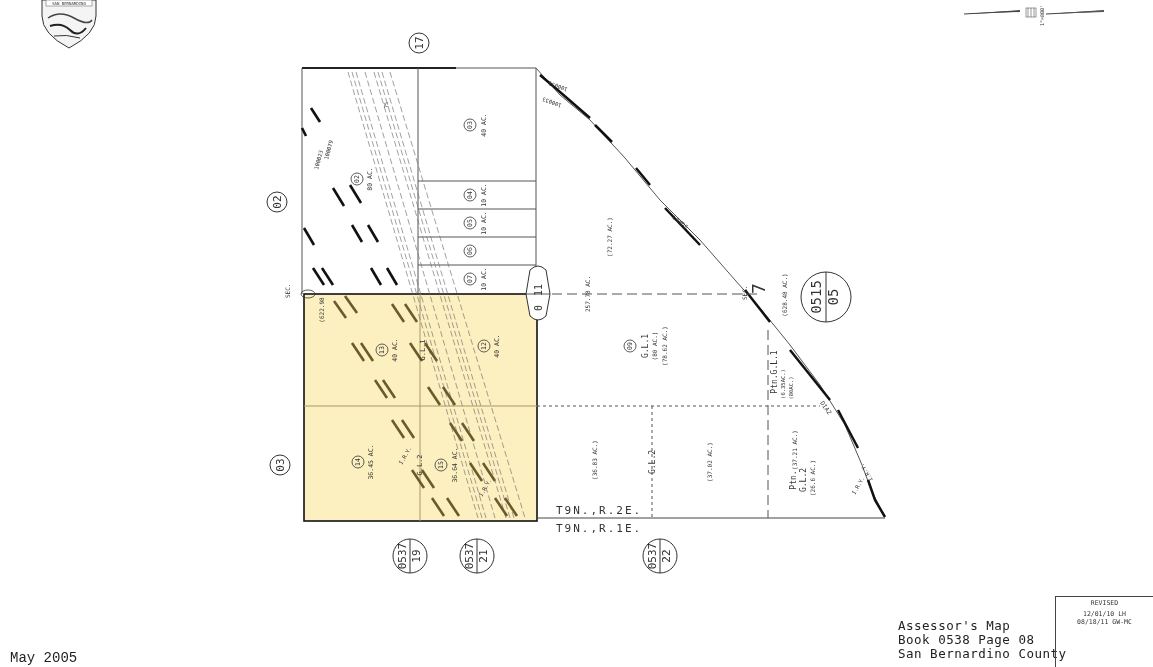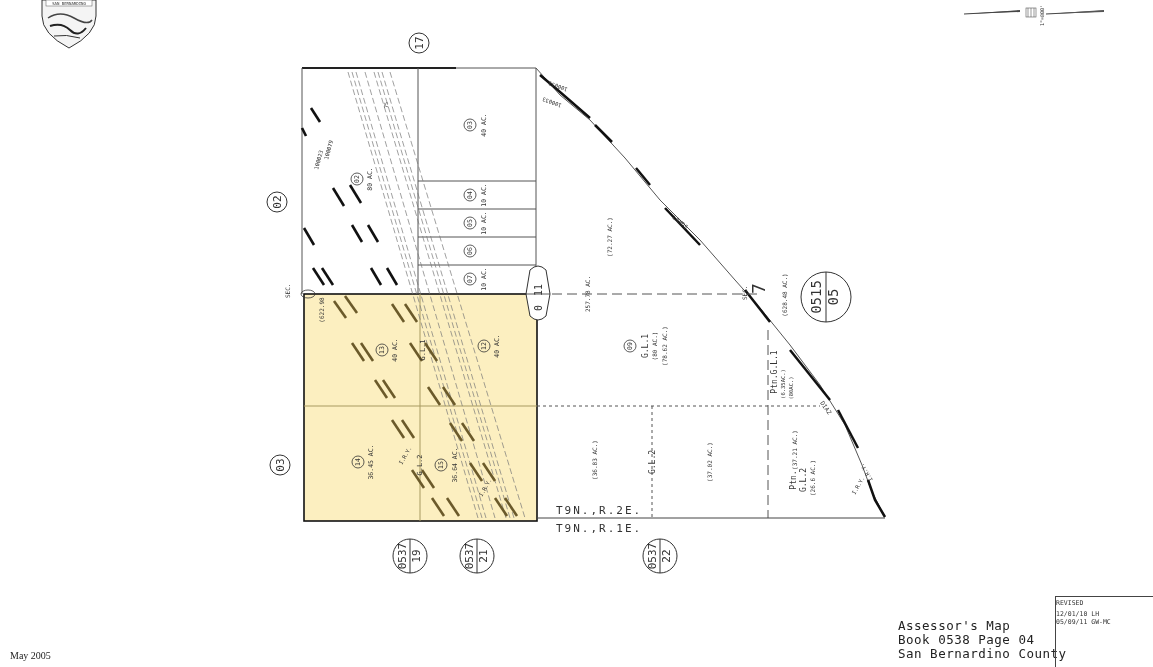--- a/index.html
+++ b/index.html
@@ -1,22 +1,22 @@
 <!DOCTYPE html>
 <html><head>
   <meta charset="utf-8">
   <style>
     html, body { margin: 0; padding: 0; background: #ffffff; }
     body { width: 1153px; height: 667px; position: relative; overflow: hidden; font-family: "DejaVu Sans Mono", monospace; color: #222; }
     #map-svg { position: absolute; left: 0; top: 0; }
     .svgtext { font-family: "DejaVu Sans Mono", monospace; fill: #333; }
     .title-block { position: absolute; left: 858px; top: 619px; font-family: "DejaVu Sans Mono", monospace; font-size: 12.5px; line-height: 14px; color: #222; letter-spacing: 0.5px; margin-left: 40px; }
     .title-block div { white-space: nowrap; }
-    .revised-box { position: absolute; left: 1055px; top: 596px; width: 98px; height: 71px; border-left: 1px solid #444; border-top: 1px solid #444; box-sizing: border-box; font-family: "DejaVu Sans Mono", monospace; font-size: 6.5px; color: #333; text-align: left; padding-top: 2px; line-height: 8px; }
-    .date-label { position: absolute; left: 10px; top: 650px; font-family: Liberation Serif, serif; font-size: 10px; color: #222; text-align: center; }
+    .revised-box { position: absolute; left: 1055px; top: 596px; width: 98px; height: 71px; border-left: 1px solid #444; border-top: 1px solid #444; box-sizing: border-box; font-family: "DejaVu Sans Mono", monospace; font-size: 6.5px; color: #333; text-align: center; padding-top: 2px; line-height: 8px; }
+    .date-label { position: absolute; left: 10px; top: 650px; font-family: Liberation Mono, monospace; font-size: 14px; color: #222; text-align: center; }
   </style>
 </head>
 <body>
 
 <svg id="map-svg" width="1153" height="667" viewBox="0 0 1153 667">
 
   <g>
     <path d="M42,0 L96,0 L96,16 Q96,34 69,48 Q42,34 42,16 Z" fill="#f4f4f4" stroke="#333" stroke-width="1"></path>
     <rect x="46" y="0" width="46" height="6" fill="#fff" stroke="#555" stroke-width="0.5"></rect>
     <path d="M48,18 Q60,10 74,18 T92,20" fill="none" stroke="#444" stroke-width="1.5"></path>
@@ -261,21 +261,21 @@
     <line x1="526" y1="294" x2="550" y2="294" stroke="#333" stroke-width="0.8"></line>
     <text class="svgtext" font-size="10" text-anchor="middle" transform="translate(542,290) rotate(-90)">11</text>
     <text class="svgtext" font-size="10" text-anchor="middle" transform="translate(542,308) rotate(-90)">0</text>
   </g>
 </svg>
 
 <div class="date-label">May 2005</div>
 
 <div class="title-block">
   <div>Assessor's Map</div>
-  <div>Book 0538 Page 04</div>
+  <div>Book 0538 Page 08</div>
   <div>San Bernardino County</div>
 </div>
 
 <div class="revised-box">
   <div>REVISED</div>
   <div style="margin-top:3px;">12/01/10 LH</div>
-  <div>05/09/11 GW-MC</div>
+  <div>08/18/11 GW-MC</div>
 </div>
 
 </body></html>

